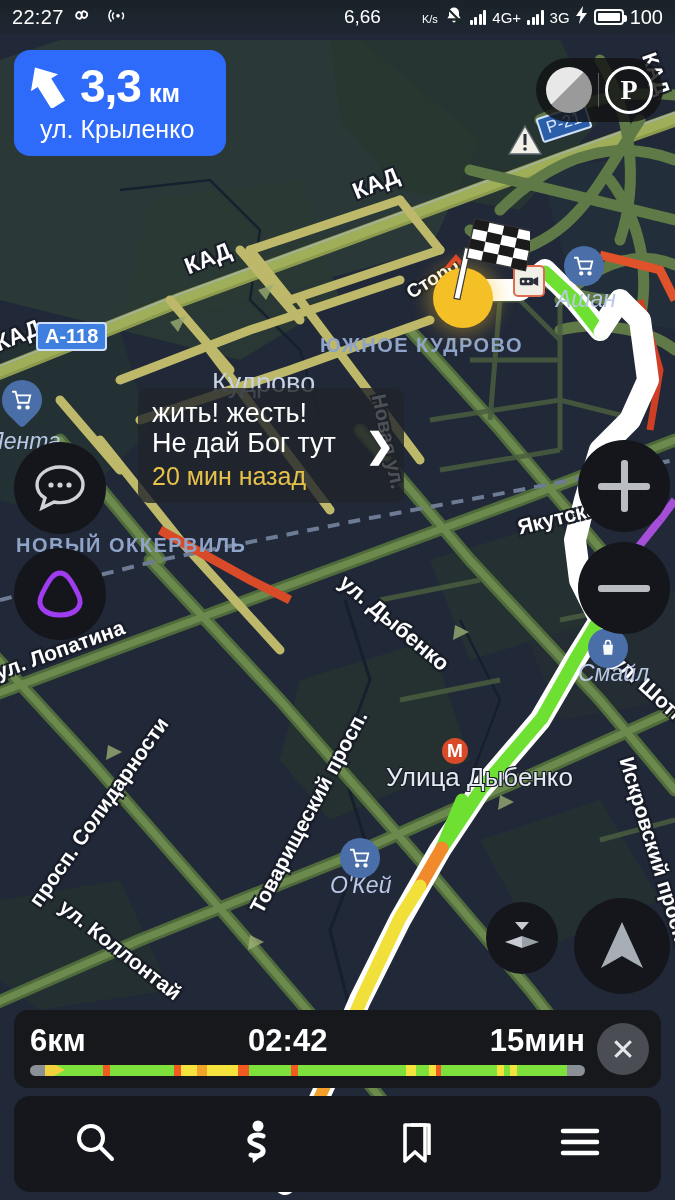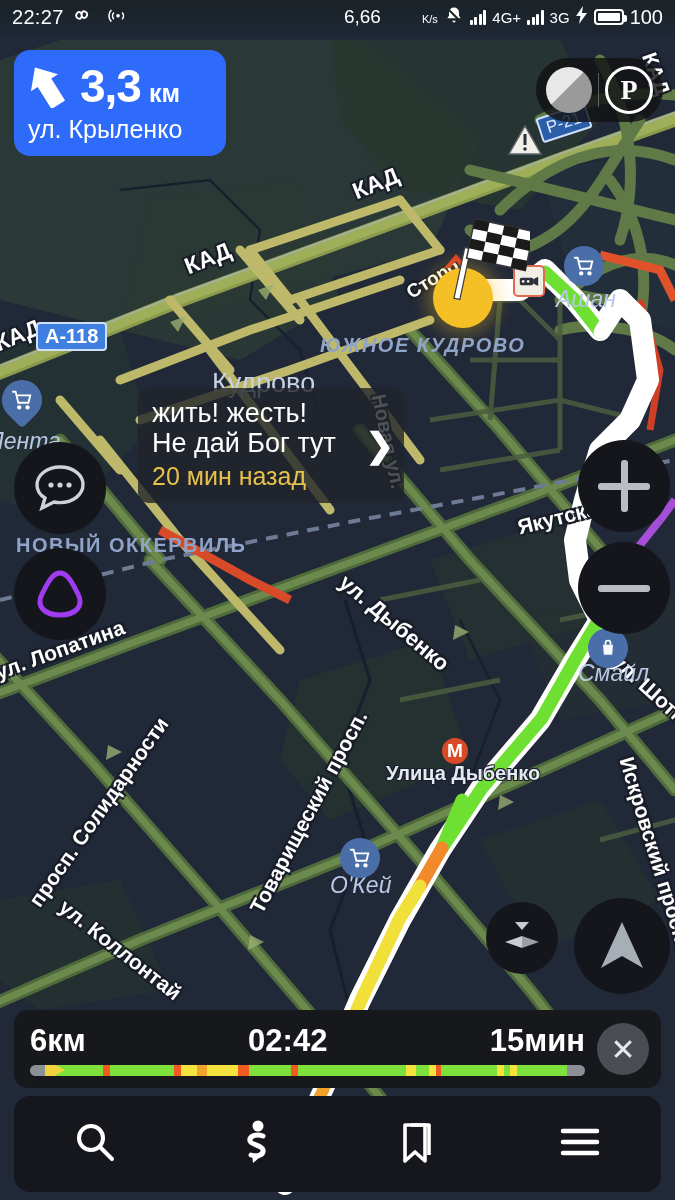--- a/index.html
+++ b/index.html
@@ -35,21 +35,21 @@
 
   
   .maneuver {
     position:absolute; left:14px; top:50px; z-index:50;
     background:#2f6bfb; border-radius:16px; padding:10px 18px 12px 14px;
     color:#fff; min-width:212px;
   }
   .mnv-row { display:flex; align-items:center; gap:8px; }
   .mnv-dist { font-size:46px; font-weight:700; line-height:1; letter-spacing:-1px;}
   .mnv-unit { font-size:25px; font-weight:700; align-self:flex-end; margin-bottom:4px;}
-  .mnv-street { font-size:25px; margin-top:4px; line-height:1.1; }
+  .mnv-street { font-size:25px; margin-top:4px; line-height:1.1;margin-left:12px; }
 
   
   .toppill {
     position:absolute; right:12px; top:58px; z-index:50;
     background:rgba(18,18,20,.82); border-radius:34px;
     height:64px; display:flex; align-items:center; gap:0px; padding:0 10px;
   }
   .toppill .divider { width:1px; height:34px; background:rgba(255,255,255,.30); margin:0 6px;}
   .layers-circle {
     width:46px; height:46px; border-radius:50%;
@@ -114,21 +114,21 @@
 
   
   .lbl { position:absolute; color:#fff; white-space:nowrap; z-index:20;
          text-shadow: -2px -2px 0 #181d28, 2px -2px 0 #181d28, -2px 2px 0 #181d28, 2px 2px 0 #181d28,
                       0 0 3px #181d28; pointer-events:none; }
   .lbl.road { font-size:23px; font-weight:600; }
   .lbl.district { color:#8fa4c8; font-weight:700; font-size:20px; letter-spacing:1.5px;
                   text-shadow:none; }
   .lbl.city { color:#c8d2e2; font-size:27px; font-weight:400; text-shadow:none; }
   .lbl.poi  { color:#b9c8e6; font-size:23px; text-shadow:none;font-style:italic; }
-  .lbl.metro{ color:#e4e9f2; font-size:20px; text-shadow:-1px -1px 0 #181d28,1px -1px 0 #181d28,-1px 1px 0 #181d28,1px 1px 0 #181d28;font-weight:bold;}
+  .lbl.metro{ color:#e4e9f2; font-size:26px; text-shadow:-1px -1px 0 #181d28,1px -1px 0 #181d28,-1px 1px 0 #181d28,1px 1px 0 #181d28;}
 
   .shield { position:absolute; z-index:22; background:#3f7fe0; border:2px solid #cfe0ff;
             color:#fff; font-size:20px; font-weight:600; padding:1px 7px; border-radius:4px; }
 
   .poipin { position:absolute; z-index:21; width:40px; height:40px; border-radius:50%;
             background:#4a6fa8; display:flex; align-items:center; justify-content:center; }
   .poipin.drop { border-radius:50% 50% 50% 4px; transform:rotate(-45deg); }
   .poipin.drop svg { transform:rotate(45deg); }
 
   .flag { position:absolute; z-index:30; }
@@ -281,21 +281,21 @@
   </div>
 
   <div class="lbl road" style="left:352px; top:170px; transform:rotate(-22deg);">КАД</div>
   <div class="lbl road" style="left:184px; top:245px; transform:rotate(-22deg);">КАД</div>
   <div class="lbl road" style="left:-6px; top:322px; transform:rotate(-22deg);">КАД</div>
   <div class="lbl road" style="left:634px; top:62px; transform:rotate(70deg); font-size:21px;">КАД</div>
 
   <div class="shield" style="left:36px; top:322px;">A-118</div>
 
   <div class="lbl city" style="left:212px; top:368px;">Кудрово</div>
-  <div class="lbl district" style="left:320px; top:334px;font-style:italic;">ЮЖНОЕ КУДРОВО</div>
+  <div class="lbl district" style="left:320px; top:334px;">ЮЖНОЕ КУДРОВО</div>
   <div class="lbl district" style="left:16px; top:534px;">НОВЫЙ ОККЕРВИЛЬ</div>
 
   <div class="lbl road" style="left:340px; top:430px; transform:rotate(78deg); font-size:20px;">Новая ул.</div>
   <div class="lbl road" style="left:516px; top:500px; transform:rotate(-14deg); font-size:21px;">Якутская ул.</div>
   <div class="lbl road" style="left:-8px; top:638px; transform:rotate(-20deg); font-size:21px;">ул. Лопатина</div>
   <div class="lbl road" style="left:326px; top:610px; transform:rotate(40deg); font-size:22px;">ул. Дыбенко</div>
   <div class="lbl road" style="left:598px; top:690px; transform:rotate(42deg); font-size:21px;">ул. Шотмана</div>
   <div class="lbl road" style="left:-14px; top:800px; transform:rotate(-55deg); font-size:21px;">просп. Солидарности</div>
   <div class="lbl road" style="left:196px; top:800px; transform:rotate(-62deg); font-size:21px;">Товарищеский просп.</div>
   <div class="lbl road" style="left:46px; top:938px; transform:rotate(38deg); font-size:21px;">ул. Коллонтай</div>

